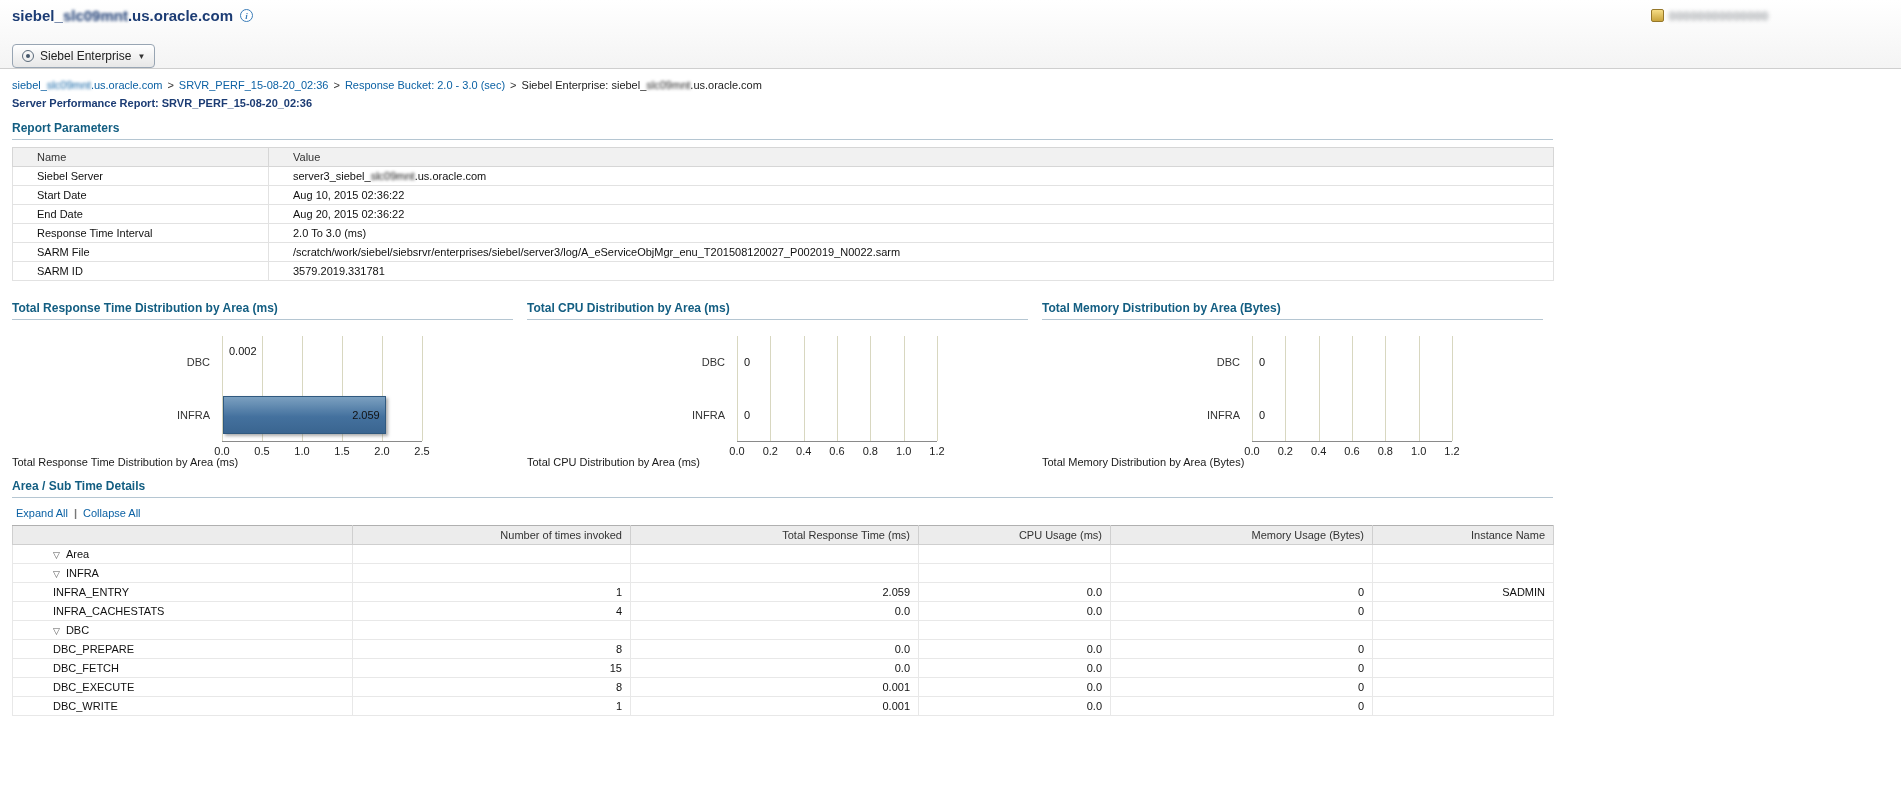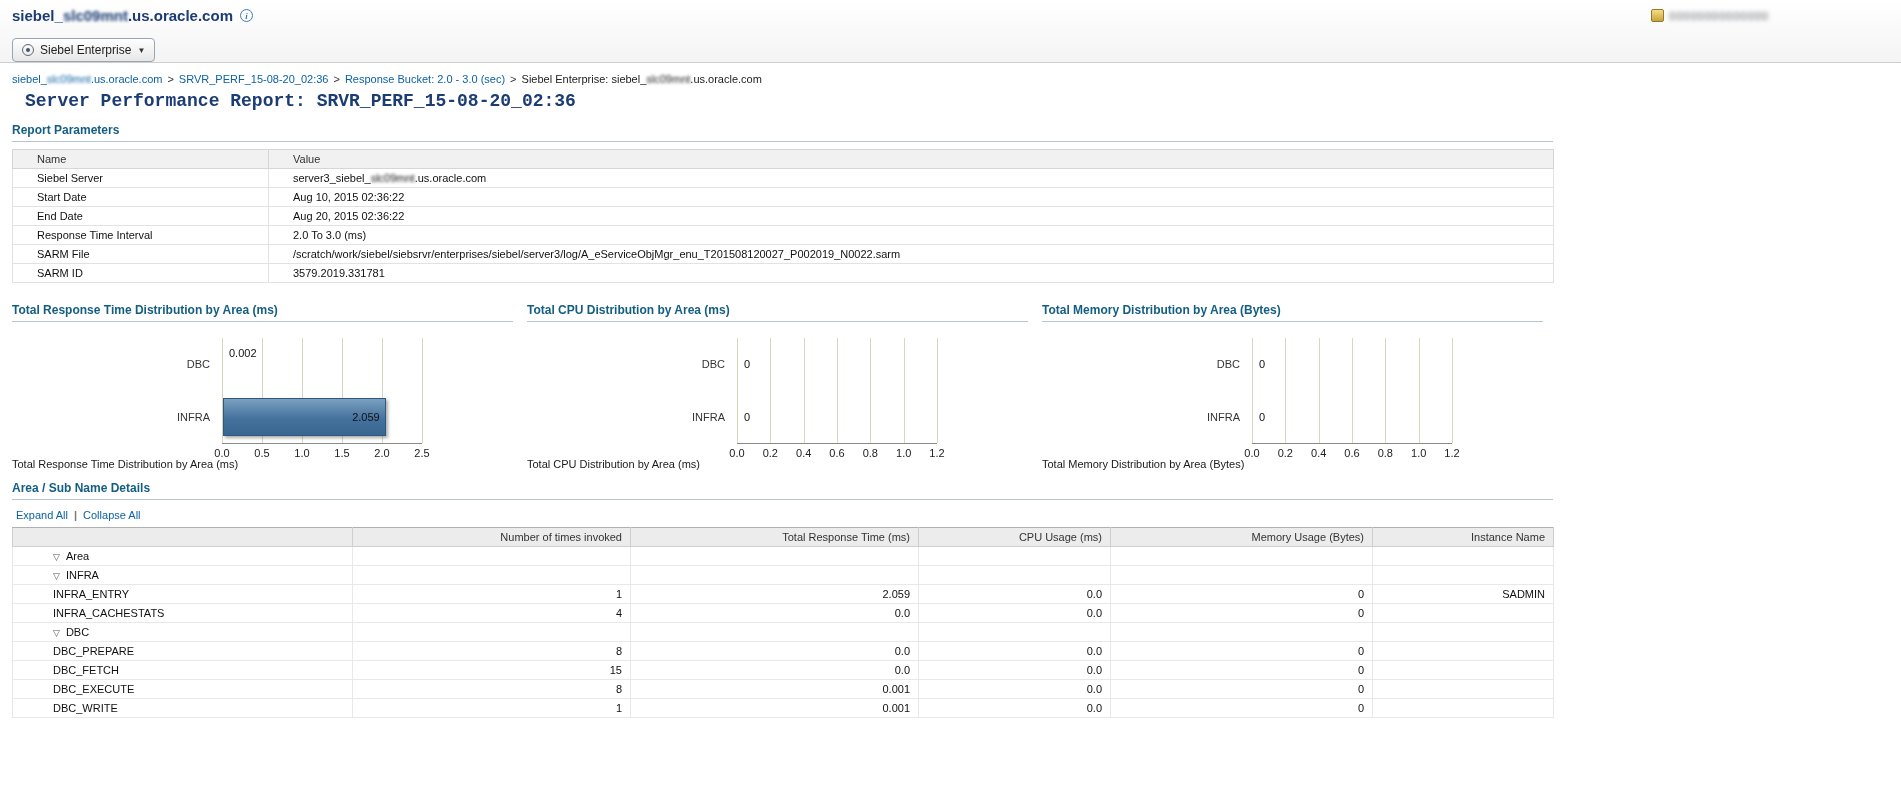--- a/index.html
+++ b/index.html
@@ -26,40 +26,40 @@
     border:1px solid #3a7cb8; color:#3a7cb8; background:#fff;
     font:italic bold 9px "Liberation Serif", serif; cursor:pointer;
   }
   .session-badge { margin-left:auto; display:flex; align-items:center; gap:5px; margin-right:120px; }
   .badge-icon {
     display:inline-block; width:13px; height:13px; border-radius:2px;
     background:linear-gradient(#f6dd85,#c9a43c); border:1px solid #96782a;
   }
   .badge-text { filter:blur(2px); color:#5a6068; font-size:11px; letter-spacing:1px; }
 
-  .toolbar-row { margin-top:14px; }
+  .toolbar-row { margin-top:20px; }
   .dropdown-btn {
     display:inline-flex; align-items:center; gap:6px;
     border:1px solid #98a5b3; border-radius:4px; padding:4px 9px;
     background:linear-gradient(#ffffff,#e7e7e7);
     font-size:12px; color:#222; cursor:pointer;
   }
   .target-icon {
     display:inline-flex; align-items:center; justify-content:center;
     width:12px; height:12px; border-radius:50%; border:1px solid #5a6a7a;
   }
   .target-icon span { width:4px; height:4px; border-radius:50%; background:#44566a; display:inline-block; }
   .dd-arrow { font-size:8px; color:#333; }
 
   
   .content { padding:7px 12px 0 12px; }
   .breadcrumb { font-size:11px; color:#222; margin:3px 0 6px 0; }
   .breadcrumb a { color:#0b61a4; cursor:pointer; }
   .crumb-sep { color:#333; margin:0 5px; }
-  .page-title { font-size:18px; font-weight:bold; color:#1c3c74; margin:3px 0 12px 13px;font-family:Liberation Mono, monospace; }
+  .page-title { font-size:11px; font-weight:bold; color:#1c3c74; margin:3px 0 12px 0; }
 
   .section-heading {
     font-size:12px; font-weight:bold; color:#135e82;
     border-bottom:1px solid #b5c6d2; padding-bottom:4px;
     width:1541px; margin-top:4px;
   }
 
   
   table.params { border-collapse:collapse; width:1541px; margin-top:7px; table-layout:fixed; }
   table.params th, table.params td {
@@ -277,21 +277,21 @@
               <div class="xtick" style="left: 66.6667%;">0.8</div>
               <div class="xtick" style="left: 83.3333%;">1.0</div>
               <div class="xtick" style="left: 100%;">1.2</div>
             </div>
         </div>
       </div>
       <div class="chart-caption">Total Memory Distribution by Area (Bytes)</div>
     </div>
   </div>
 
-  <div class="section-heading" style="margin-top:10px;">Area / Sub Name Details</div>
+  <div class="section-heading" style="margin-top:10px;">Area / Sub Time Details</div>
   <div class="links-row">
     <a>Expand All</a><span class="link-sep">|</span><a>Collapse All</a>
   </div>
 
   <table class="area">
     <colgroup>
       <col style="width:340px">
         <col style="width:278px">
         <col style="width:288px">
       <col style="width:192px">

